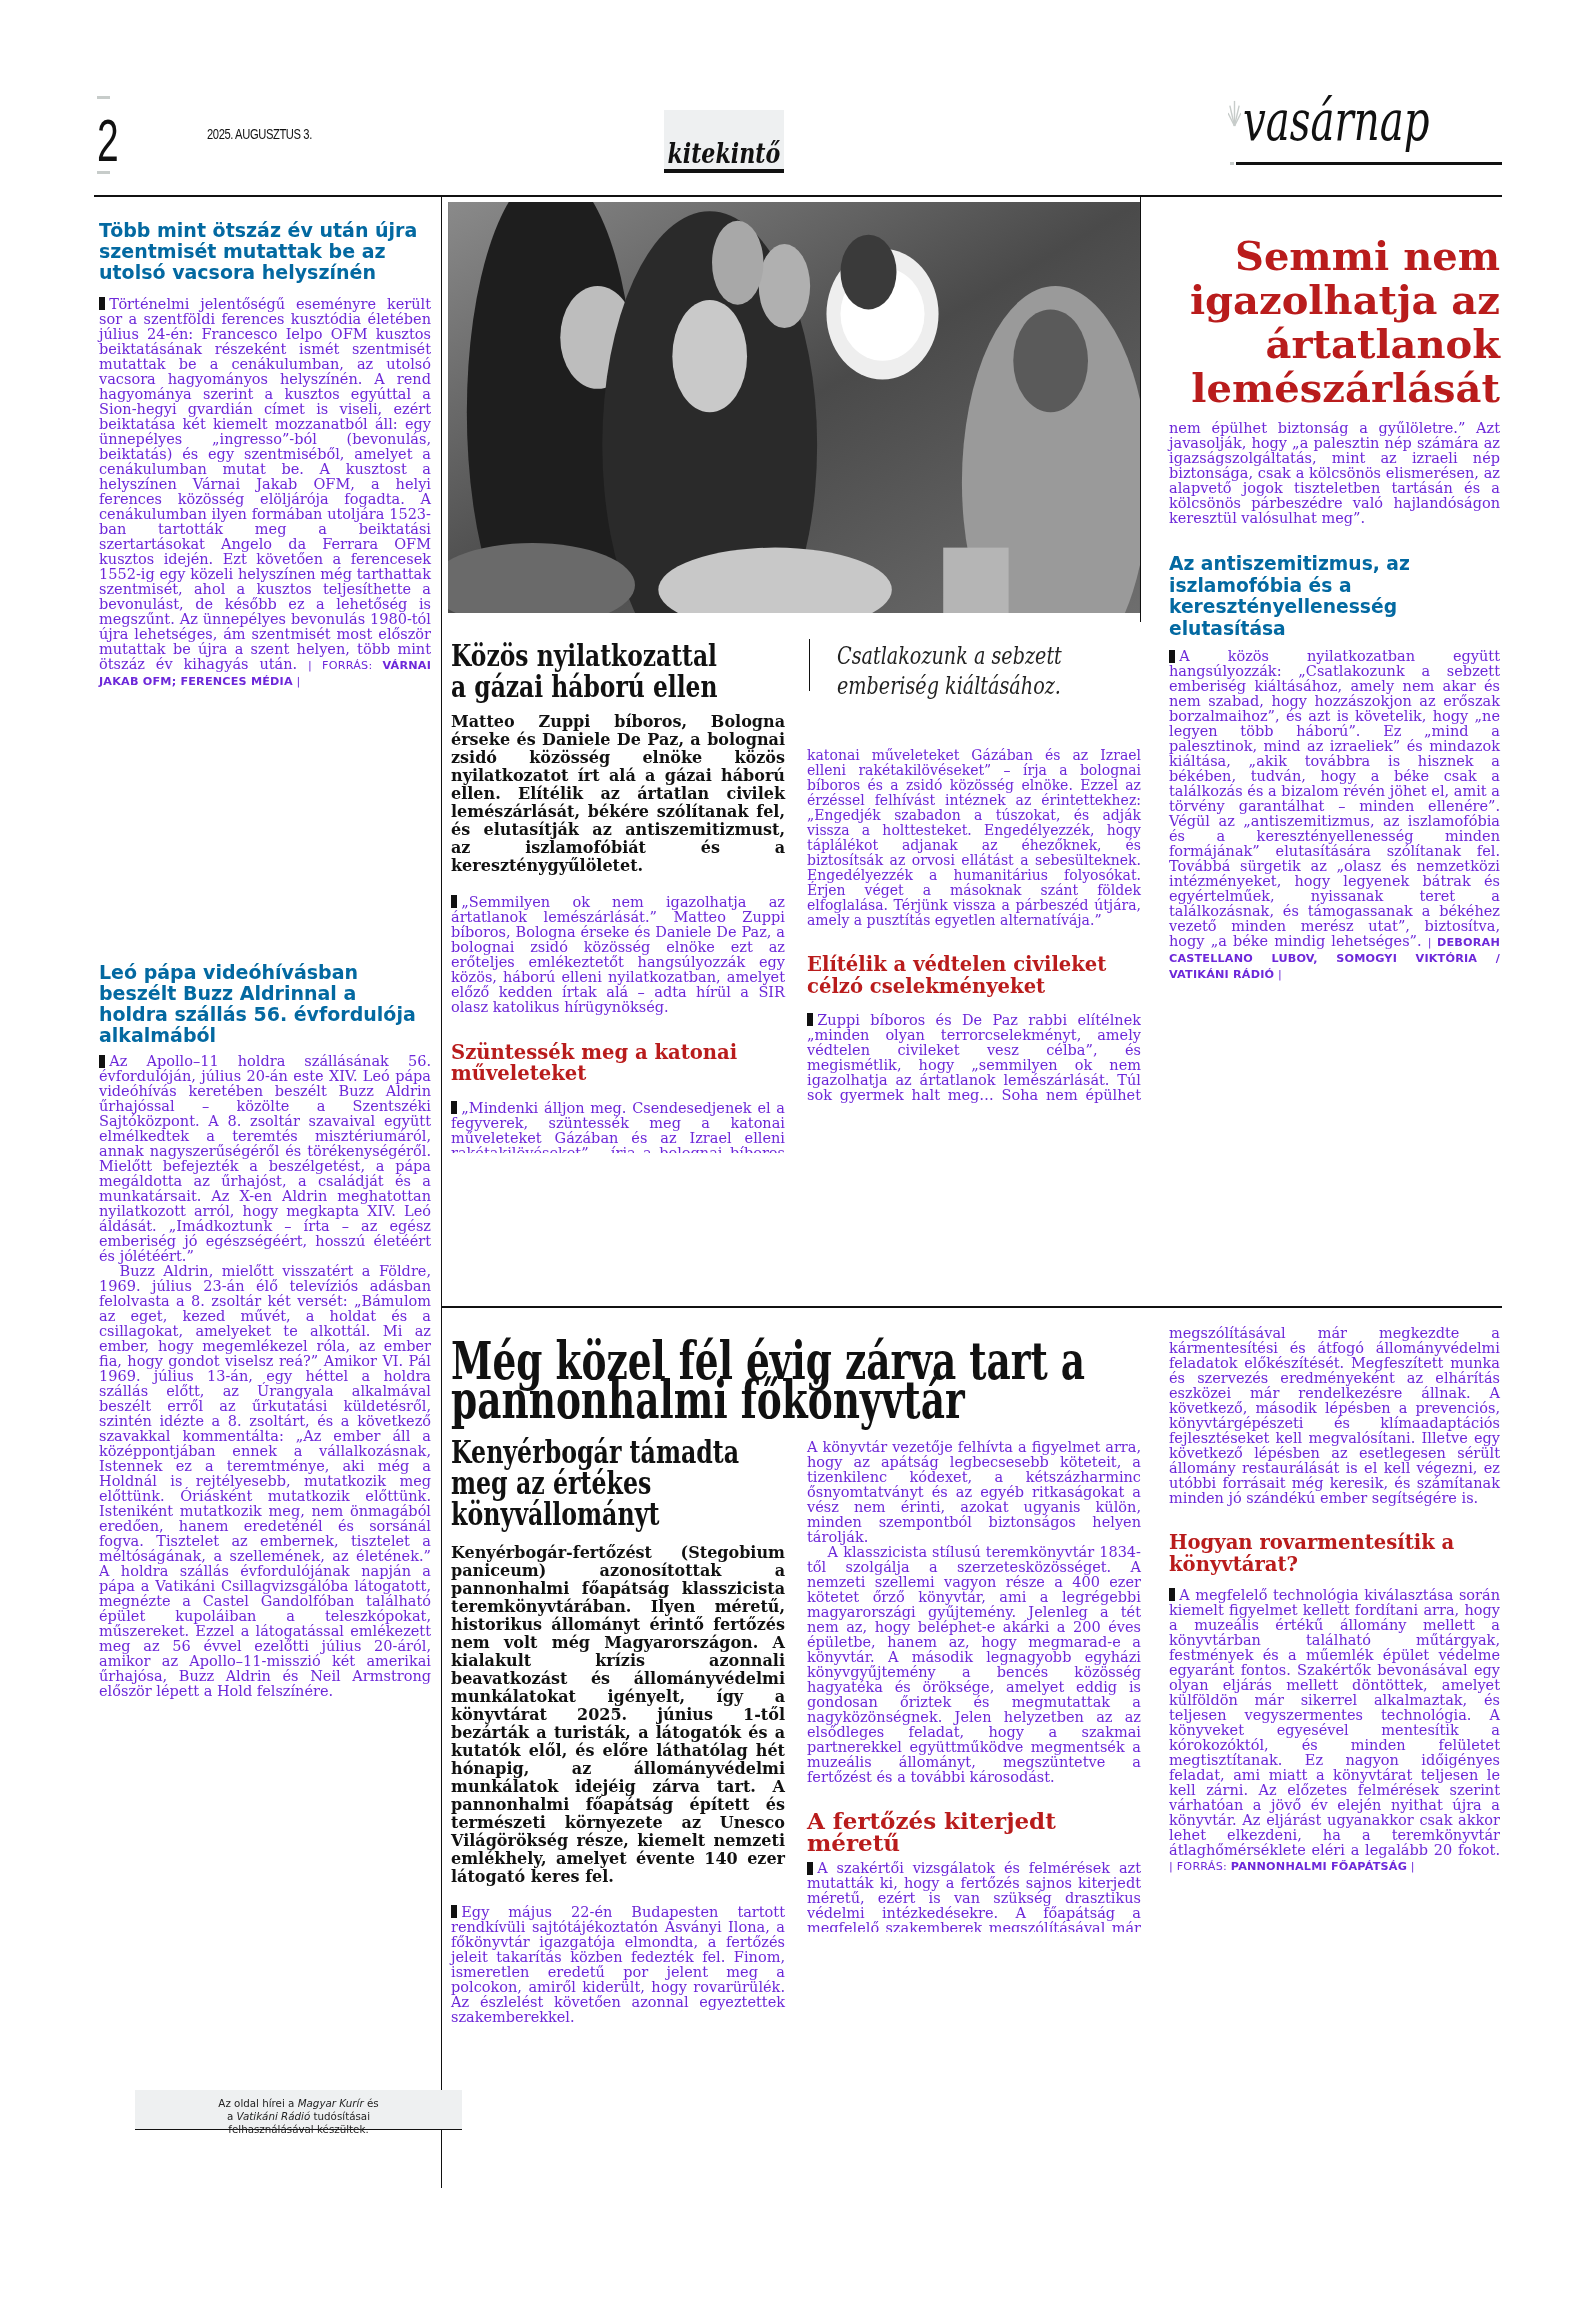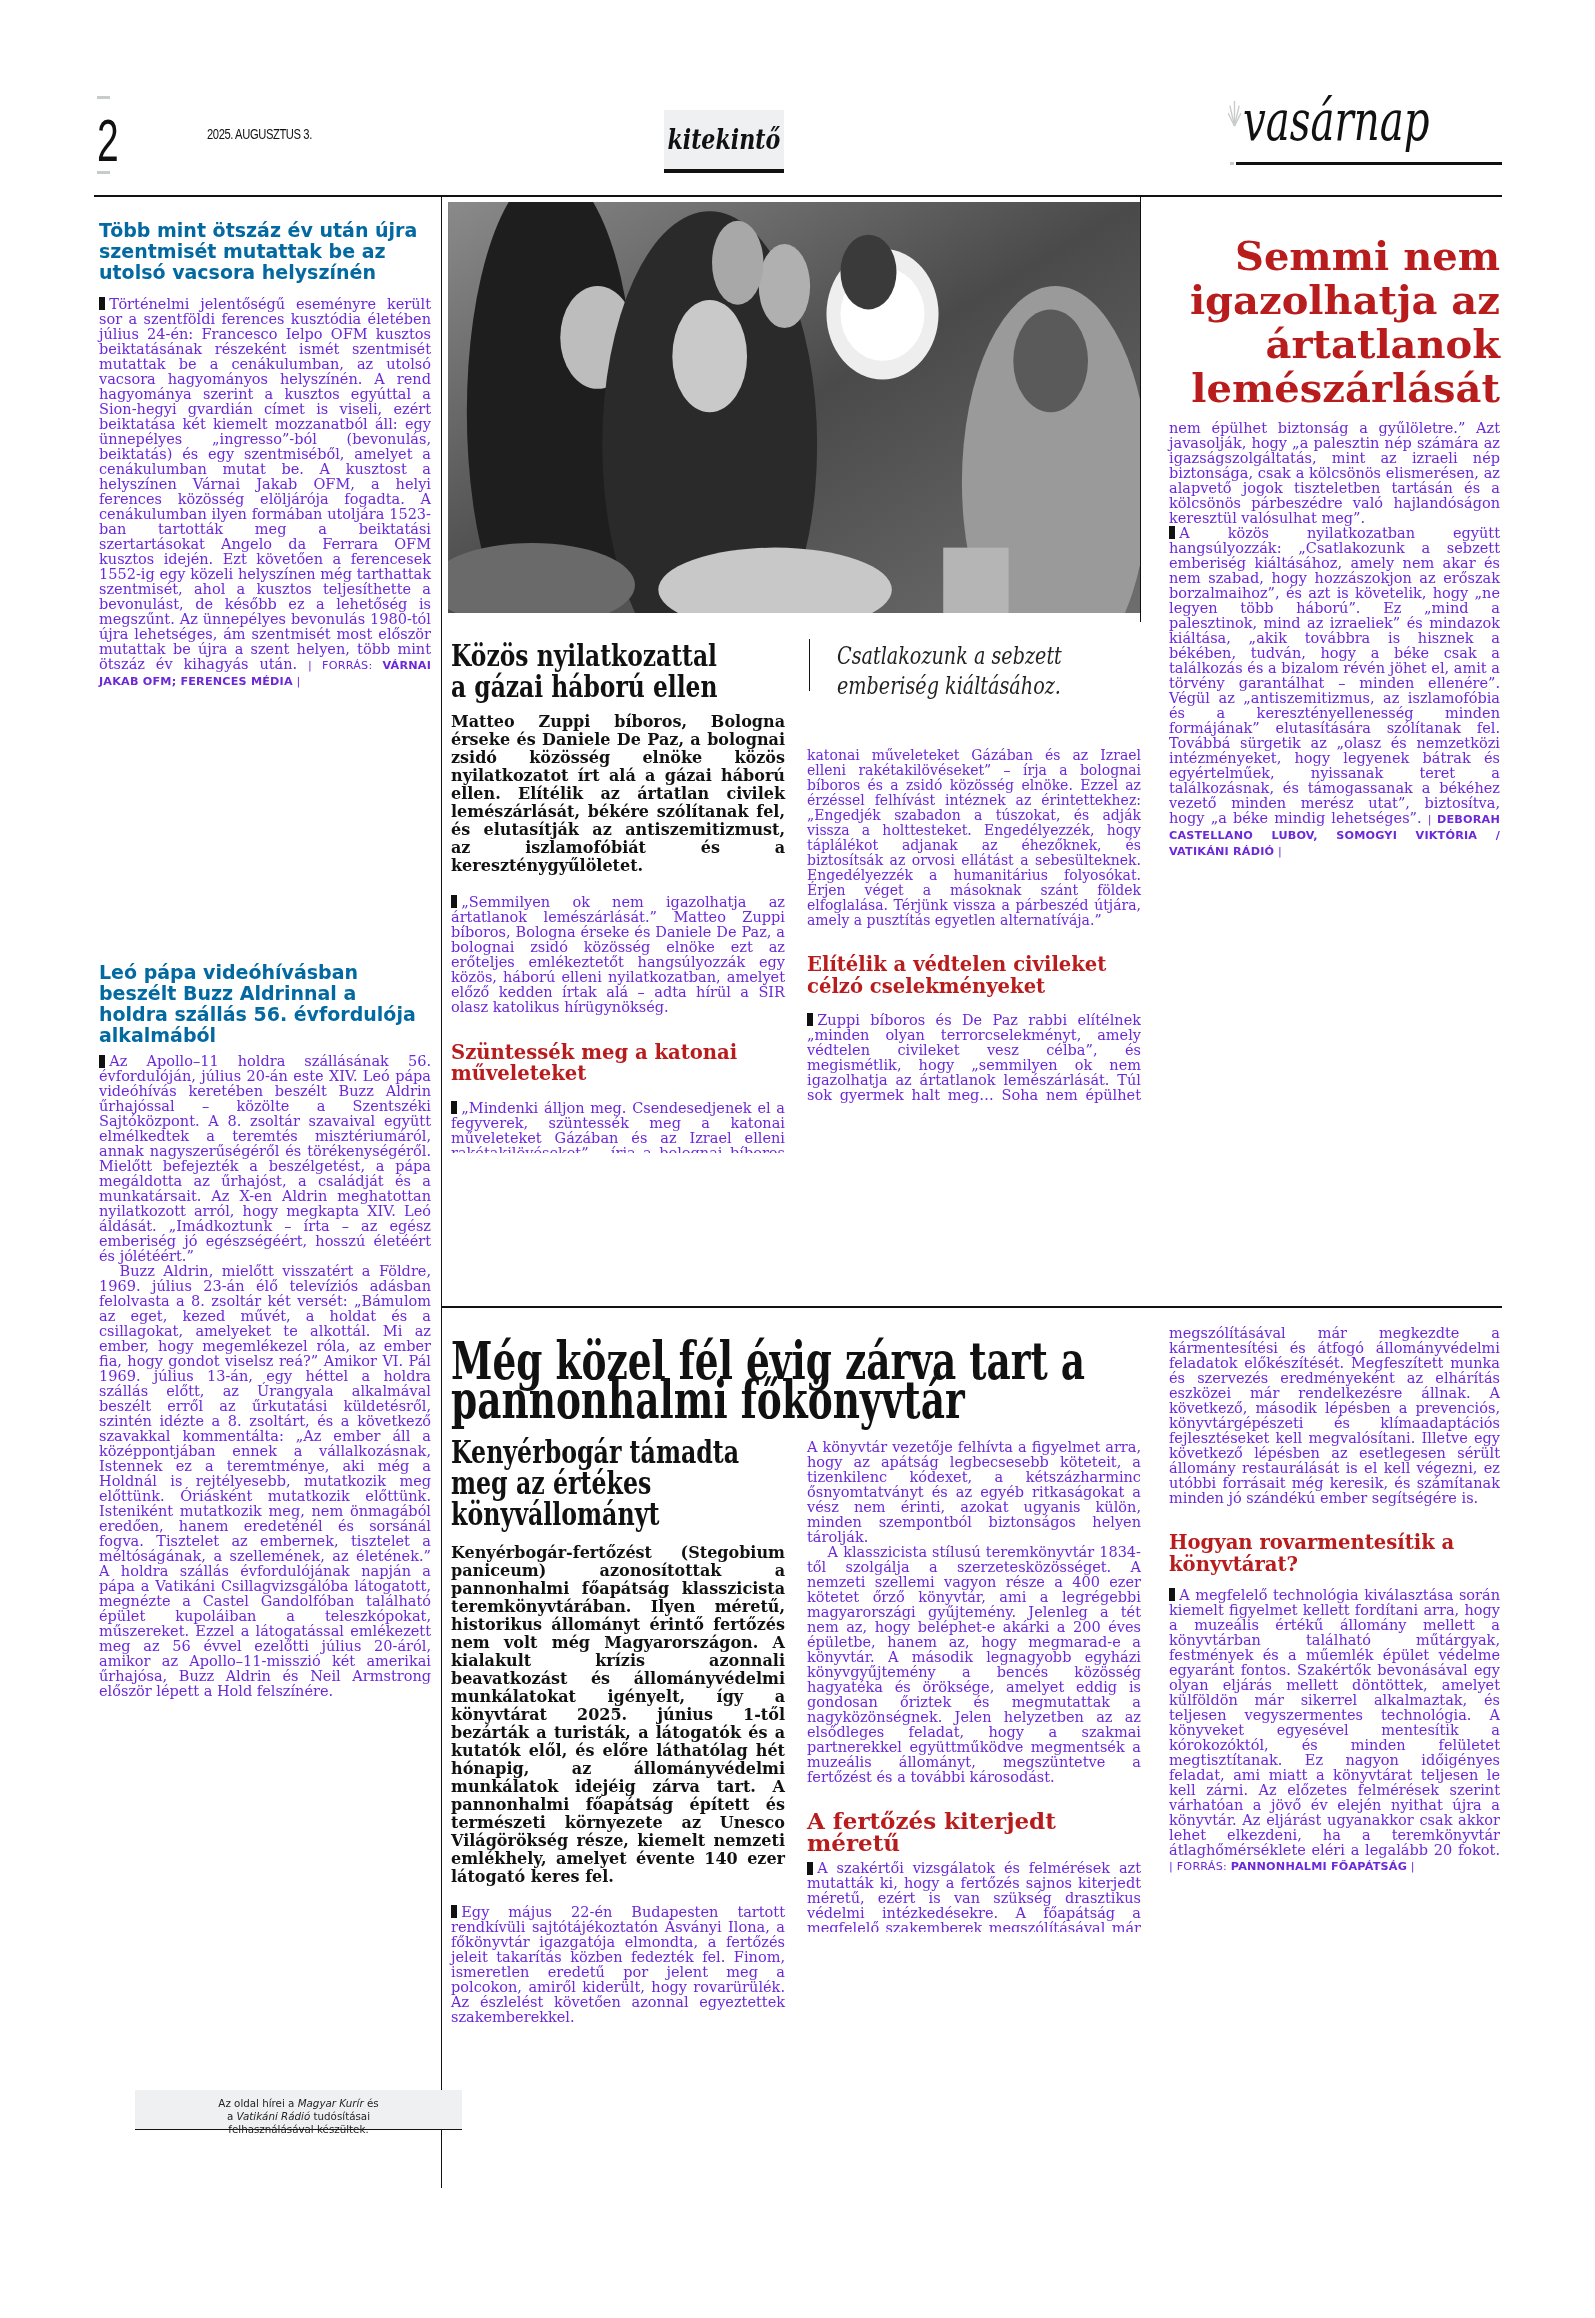--- a/index.html
+++ b/index.html
@@ -6,21 +6,21 @@
   html, body { background: #ffffff; }
   body {
     width: 1595px; height: 2319px; position: relative; overflow: hidden;
     font-family: "DejaVu Serif", serif; color: #111;
   }
   .abs { position: absolute; }
   
   .page-num-bar { position: absolute; left: 97px; width: 13px; height: 3.3px; background: #c7ccca; }
   .page-num { position: absolute; left: 97px; top: 111px; font-family: "Liberation Sans Narrow", "Liberation Sans", sans-serif; font-size: 60px; line-height: 1; font-weight: 400; transform: scaleX(0.65); transform-origin: left top; color: #111; }
   .date { position: absolute; left: 207px; top: 126px; font-family: "Liberation Sans", sans-serif; font-size: 14px; letter-spacing: -0.5px; transform: scaleX(0.8); transform-origin: left top; }
-  .section-box { position: absolute; left: 664px; top: 110px; width: 120px; height: 63px; background: #eef0f1; border-bottom: 4.7px solid #111; display: flex; align-items: center; justify-content: center; }
+  .section-box { position: absolute; left: 664px; top: 110px; width: 120px; height: 63px; background: #eef0f1; border-bottom: 4.7px solid #111; display: flex; align-items: flex-end; justify-content: center; }
   .section-label { font-family: "DejaVu Serif", serif; font-style: italic; font-weight: 700; font-size: 27px; transform: scaleX(0.82); }
   .brand { position: absolute; left: 1243px; top: 93px; font-family: "DejaVu Serif", serif; font-style: italic; font-size: 56px; line-height: 1; transform: scaleX(0.72); transform-origin: left top; color: #111; }
   .brand-rule { position: absolute; left: 1236px; top: 162px; width: 266px; height: 3.3px; background: #111; }
   .brand-rule-grey { position: absolute; left: 1230px; top: 162px; width: 4.2px; height: 3.3px; background: #c7ccca; }
   .brand-spark { position: absolute; left: 1228px; top: 99px; width: 13px; height: 28px; }
   .top-rule { position: absolute; left: 94px; top: 195px; width: 1408px; height: 2.3px; background: #111; }
   .mid-rule { position: absolute; height: 1.9px; background: #111; }
   .vrule { position: absolute; width: 1.4px; background: #111; }
 
   
@@ -136,20 +136,21 @@
 <div class="abs" style="left:807px; top:748px; width:334px;">
   <p class="body" style="font-size:14px;">katonai műveleteket Gázában és az Izrael elleni rakétakilövéseket” – írja a bolognai bíboros és a zsidó közösség elnöke. Ezzel az érzéssel felhívást intéznek az érintettekhez: „Engedjék szabadon a túszokat, és adják vissza a holttesteket. Engedélyezzék, hogy táplálékot adjanak az éhezőknek, és biztosítsák az orvosi ellátást a sebesülteknek. Engedélyezzék a humanitárius folyosókat. Érjen véget a másoknak szánt földek elfoglalása. Térjünk vissza a párbeszéd útjára, amely a pusztítás egyetlen alternatívája.”</p>
   <h3 class="serif-head" style="font-size:19.6px; line-height:21.5px; margin:26px 0 16px;">Elítélik a védtelen civileket célzó cselekményeket</h3>
   <p class="body" style="height:90px; overflow:hidden;">
     <span class="bullet"></span><span>Zuppi bíboros és De Paz rabbi elítélnek „minden olyan terrorcselekményt, amely védtelen civileket vesz célba”, és megismétlik, hogy „semmilyen ok nem igazolhatja az ártatlanok lemészárlását. Túl sok gyermek halt meg… Soha nem épülhet biztonság a gyűlöletre.” Azt javasolják, hogy „a palesztin nép számára az igazságszolgáltatás, mint az izraeli nép biztonsága, csak a kölcsönös elismerésen, az alapvető jogok tiszteletben tartásán és a kölcsönös párbeszédre való hajlandóságon keresztül valósulhat meg”.</span>
   </p>
 </div>
 
 <div class="abs" style="left:1169px; top:421px; width:331px;">
   <p class="body">nem épülhet biztonság a gyűlöletre.” Azt javasolják, hogy „a palesztin nép számára az igazságszolgáltatás, mint az izraeli nép biztonsága, csak a kölcsönös elismerésen, az alapvető jogok tiszteletben tartásán és a kölcsönös párbeszédre való hajlandóságon keresztül valósulhat meg”.</p>
+  <h3 class="sans-head" style="font-size:18.7px; line-height:21.5px; margin:27px 0 10.3px;">Az antiszemitizmus, az iszlamofóbia és a keresztényellenesség elutasítása</h3>
   <p class="body">
     <span class="bullet"></span><span>A közös nyilatkozatban együtt hangsúlyozzák: „Csatlakozunk a sebzett emberiség kiáltásához, amely nem akar és nem szabad, hogy hozzászokjon az erőszak borzalmaihoz”, és azt is követelik, hogy „ne legyen több háború”. Ez „mind a palesztinok, mind az izraeliek” és mindazok kiáltása, „akik továbbra is hisznek a békében, tudván, hogy a béke csak a találkozás és a bizalom révén jöhet el, amit a törvény garantálhat – minden ellenére”. Végül az „antiszemitizmus, az iszlamofóbia és a keresztényellenesség minden formájának” elutasítására szólítanak fel. Továbbá sürgetik az „olasz és nemzetközi intézményeket, hogy legyenek bátrak és egyértelműek, nyissanak teret a találkozásnak, és támogassanak a békéhez vezető minden merész utat”, biztosítva, hogy „a béke mindig lehetséges”.</span>
     <span class="credit"> | <b>DEBORAH CASTELLANO LUBOV, SOMOGYI VIKTÓRIA / VATIKÁNI RÁDIÓ</b> |</span>
   </p>
 </div>
 
 <div class="mid-rule" style="left:442px; top:1306px; width:1060px;"></div>
 
 <h1 class="cond-head" style="position:absolute; left:451px; top:1341px; width:888px; font-size:52px; line-height:39px; transform:scaleX(0.72);">Még közel fél évig zárva tart a pannonhalmi főkönyvtár</h1>
 

